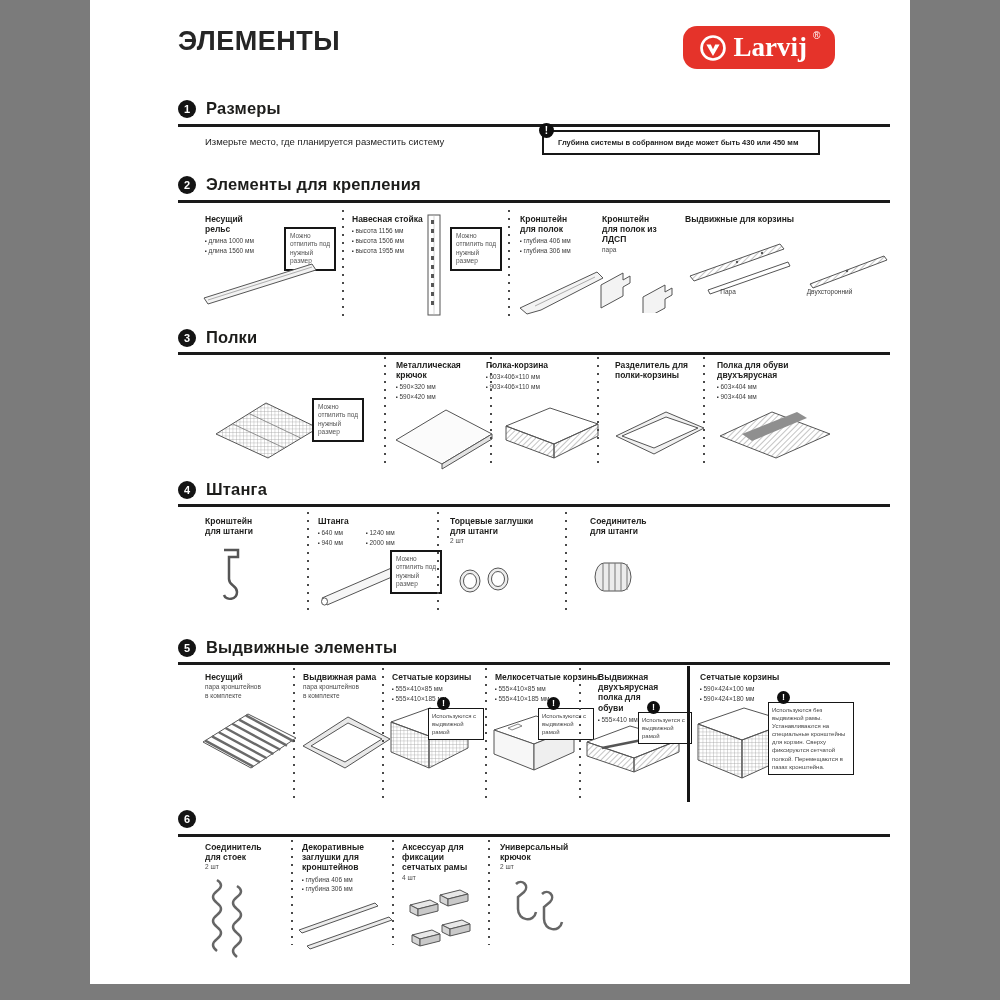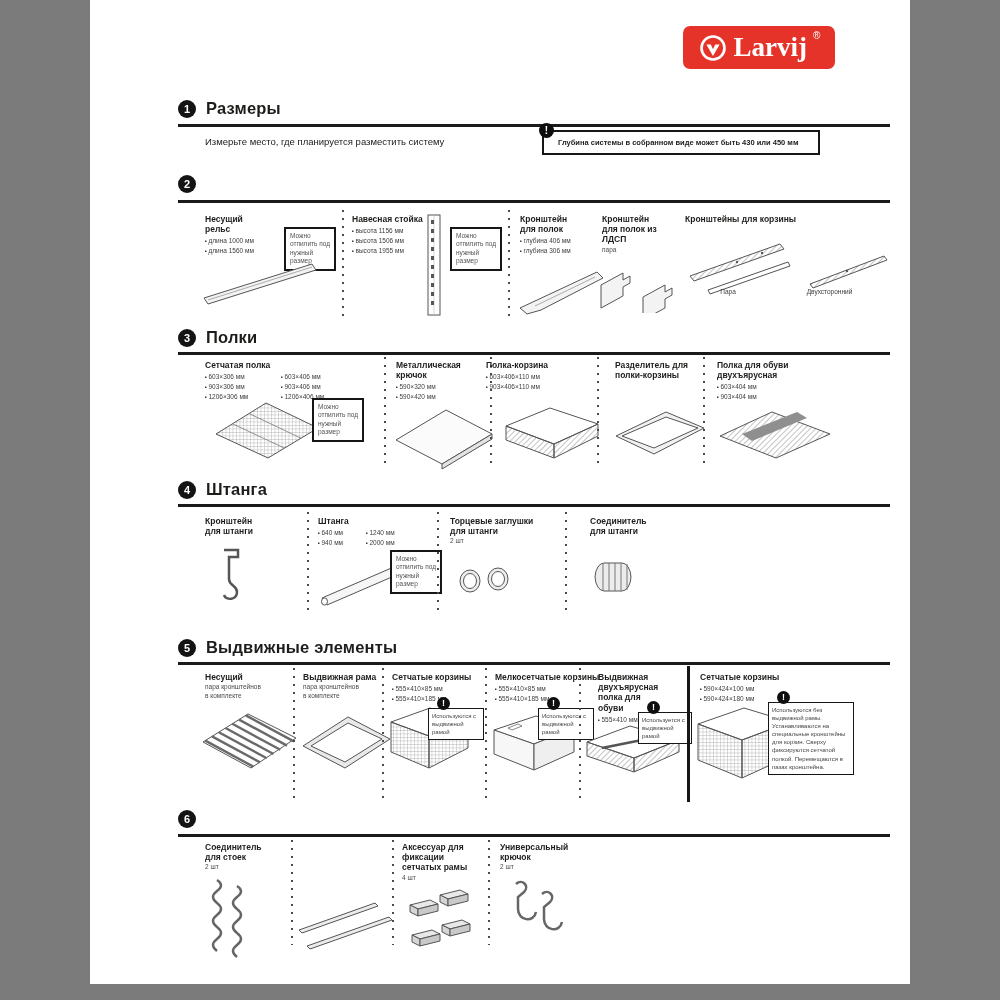--- a/index.html
+++ b/index.html
@@ -2,21 +2,21 @@
 <html><head>
 <meta charset="utf-8">
 <style>
   html,body{margin:0;padding:0;width:1000px;height:1000px;overflow:hidden;
     background:#7b7b7b;font-family:"Liberation Sans",sans-serif;color:#1d1d1b;}
   .page{position:absolute;left:90px;top:0;width:820px;height:984px;background:#ffffff;}
   .pagetitle{position:absolute;left:88px;top:26px;font-size:27px;font-weight:bold;
     letter-spacing:.5px;color:#262626;}
   
   .logo{position:absolute;left:593px;top:26px;width:152px;height:43px;background:#e5332a;
-    border-radius:7px;display:flex;align-items:center;justify-content:center;gap:6px;}
+    border-radius:14px;display:flex;align-items:center;justify-content:center;gap:6px;}
   .logo-text{color:#fff;font-family:"Liberation Serif",serif;font-weight:bold;font-size:27px;line-height:1;}
   .logo-reg{color:#fff;font-size:10px;align-self:flex-start;margin-top:4px;}
   
   .sec-head{position:absolute;left:88px;display:flex;align-items:center;gap:10px;}
   .badge{width:18px;height:18px;border-radius:50%;background:#141414;color:#fff;
     font-size:11px;font-weight:bold;display:flex;align-items:center;justify-content:center;}
   .sec-title{font-size:16.5px;font-weight:bold;letter-spacing:.2px;}
   .rule{position:absolute;left:88px;width:712px;height:3px;background:#1a1a1a;}
   
   .col{position:absolute;}
@@ -49,20 +49,21 @@
     <defs>
       <pattern id="hatch" width="4" height="4" patternUnits="userSpaceOnUse" patternTransform="rotate(45)">
         <line x1="0" y1="0" x2="0" y2="4" stroke="#8a8a8a" stroke-width="1"></line>
       </pattern>
       <pattern id="grid" width="3.5" height="3.5" patternUnits="userSpaceOnUse">
         <path d="M0 0H3.5M0 0V3.5" stroke="#9a9a9a" stroke-width="0.7"></path>
       </pattern>
     </defs>
   </svg>
 
+  <div class="pagetitle">ЭЛЕМЕНТЫ</div>
 
   <div class="logo">
     <svg width="30" height="30" viewBox="0 0 34 34">
       <circle cx="17" cy="17" r="13" fill="none" stroke="#ffffff" stroke-width="3"></circle>
       <path d="M9.5,13 L17,26 L24.5,13 L19.5,13 L17,18.5 L14.5,13 Z" fill="#ffffff"></path>
     </svg>
     <span class="logo-text">Larvij</span>
     <span class="logo-reg">®</span>
   </div>
 
@@ -72,20 +73,21 @@
   </div>
   <div class="rule" style="top:124px"></div>
   <div style="position:absolute;left:115px;top:136px;font-size:9.5px;color:#222">Измерьте место, где планируется разместить систему</div>
   <div class="notewide" style="left:452px;top:130px;width:252px">
     <span class="wbadge" style="left:-5px;top:-9px;width:15px;height:15px;font-size:10px">!</span>
     <span>Глубина системы в собранном виде может быть 430 или 450 мм</span>
   </div>
 
   <div class="sec-head" style="top:175px">
     <span class="badge">2</span>
+    <span class="sec-title">Элементы для крепления</span>
   </div>
   <div class="rule" style="top:200px"></div>
 
   <div class="col" style="left:115px;top:214px;width:62px">
     <div class="iname">Несущий рельс</div>
     <ul class="blist">
         <li>длина 1000 мм</li>
         <li>длина 1560 мм</li>
       </ul>
   </div>
@@ -127,54 +129,39 @@
   <div class="col" style="left:512px;top:214px;width:58px">
     <div class="iname">Кронштейн для полок из ЛДСП</div>
     <div class="isub">пара</div>
   </div>
   <svg class="ill" style="left:505px;top:255px" width="100" height="58">
     <path d="M6,30 l22,-12 0,7 7,-4 0,7 -7,4 0,9 -22,12 z" fill="#f3f3f3" stroke="#555"></path>
     <path d="M48,42 l22,-12 0,7 7,-4 0,7 -7,4 0,9 -22,12 z" fill="#f3f3f3" stroke="#555"></path>
   </svg>
 
   <div class="col" style="left:595px;top:214px;width:200px">
-    <div class="iname">Кронштейны для корзины</div>
+    <div class="iname">Выдвижные для корзины</div>
   </div>
   <svg class="ill" style="left:592px;top:232px" width="210" height="72">
     <polygon points="8,44 98,12 102,17 12,49" fill="url(#hatch)" stroke="#555"></polygon>
     <polygon points="26,58 106,30 108,34 28,62" fill="#ffffff" stroke="#555"></polygon>
     <polygon points="128,52 202,24 205,28 131,56" fill="url(#hatch)" stroke="#555"></polygon>
     <circle cx="55" cy="30" r="1.2" fill="#555"></circle>
       <circle cx="80" cy="21" r="1.2" fill="#555"></circle>
     <circle cx="165" cy="39" r="1.2" fill="#555"></circle>
   </svg>
   <span class="cap" style="left:608px;top:288px;width:60px">Пара</span>
   <span class="cap" style="left:692px;top:288px;width:95px">Двухсторонний</span>
 
   <div class="sec-head" style="top:328px">
     <span class="badge">3</span>
     <span class="sec-title">Полки</span>
   </div>
   <div class="rule" style="top:352px"></div>
 
-  <div class="col" style="left:115px;top:360px;width:170px">
-    <div class="iname">Сетчатая полка</div>
-    <div class="bcols">
-      <ul class="blist" style="width:72px">
-          <li>603×306 мм</li>
-          <li>903×306 мм</li>
-          <li>1206×306 мм</li>
-        </ul>
-      <ul class="blist">
-          <li>603×406 мм</li>
-          <li>903×406 мм</li>
-          <li>1206×406 мм</li>
-        </ul>
-    </div>
-  </div>
   <svg class="ill" style="left:118px;top:390px" width="118" height="72">
     <polygon points="8,44 58,13 110,38 60,68" fill="url(#grid)" stroke="#555"></polygon>
     <line x1="24.5" y1="33.8" x2="76.5" y2="58.1" stroke="#777" stroke-width="0.8"></line>
     <line x1="41" y1="23.5" x2="93" y2="48.2" stroke="#777" stroke-width="0.8"></line>
   </svg>
   <div class="notebox" style="left:222px;top:398px">Можно отпилить под нужный размер</div>
   <div class="vdiv" style="left:294px;top:357px;height:108px"></div>
 
   <div class="col" style="left:306px;top:360px;width:72px">
     <div class="iname">Металлическая крючок</div>
@@ -387,20 +374,27 @@
   <div class="col" style="left:115px;top:842px;width:62px">
     <div class="iname">Соединитель для стоек</div>
     <div class="isub">2 шт</div>
   </div>
   <svg class="ill" style="left:115px;top:876px" width="56" height="82">
     <path d="M12,4 q8,5 0,11 q-8,6 0,12 q8,6 0,12 q-8,6 0,12 q8,6 0,12 q-8,6 0,12" fill="none" stroke="#666" stroke-width="2.5"></path>
     <path d="M32,10 q8,5 0,11 q-8,6 0,12 q8,6 0,12 q-8,6 0,12 q8,6 0,12 q-8,6 0,12" fill="none" stroke="#666" stroke-width="2.5"></path>
   </svg>
   <div class="vdiv" style="left:201px;top:840px;height:105px"></div>
 
+  <div class="col" style="left:212px;top:842px;width:82px">
+    <div class="iname">Декоративные заглушки для кронштейнов</div>
+    <ul class="blist">
+        <li>глубина 406 мм</li>
+        <li>глубина 306 мм</li>
+      </ul>
+  </div>
   <svg class="ill" style="left:205px;top:896px" width="100" height="62">
     <polygon points="4,34 80,7 83,10 7,37" fill="#ececec" stroke="#555"></polygon>
     <polygon points="12,50 94,21 97,24 15,53" fill="#ececec" stroke="#555"></polygon>
   </svg>
   <div class="vdiv" style="left:302px;top:840px;height:105px"></div>
 
   <div class="col" style="left:312px;top:842px;width:72px">
     <div class="iname">Аксессуар для фиксации сетчатых рамы</div>
     <div class="isub">4 шт</div>
   </div>

